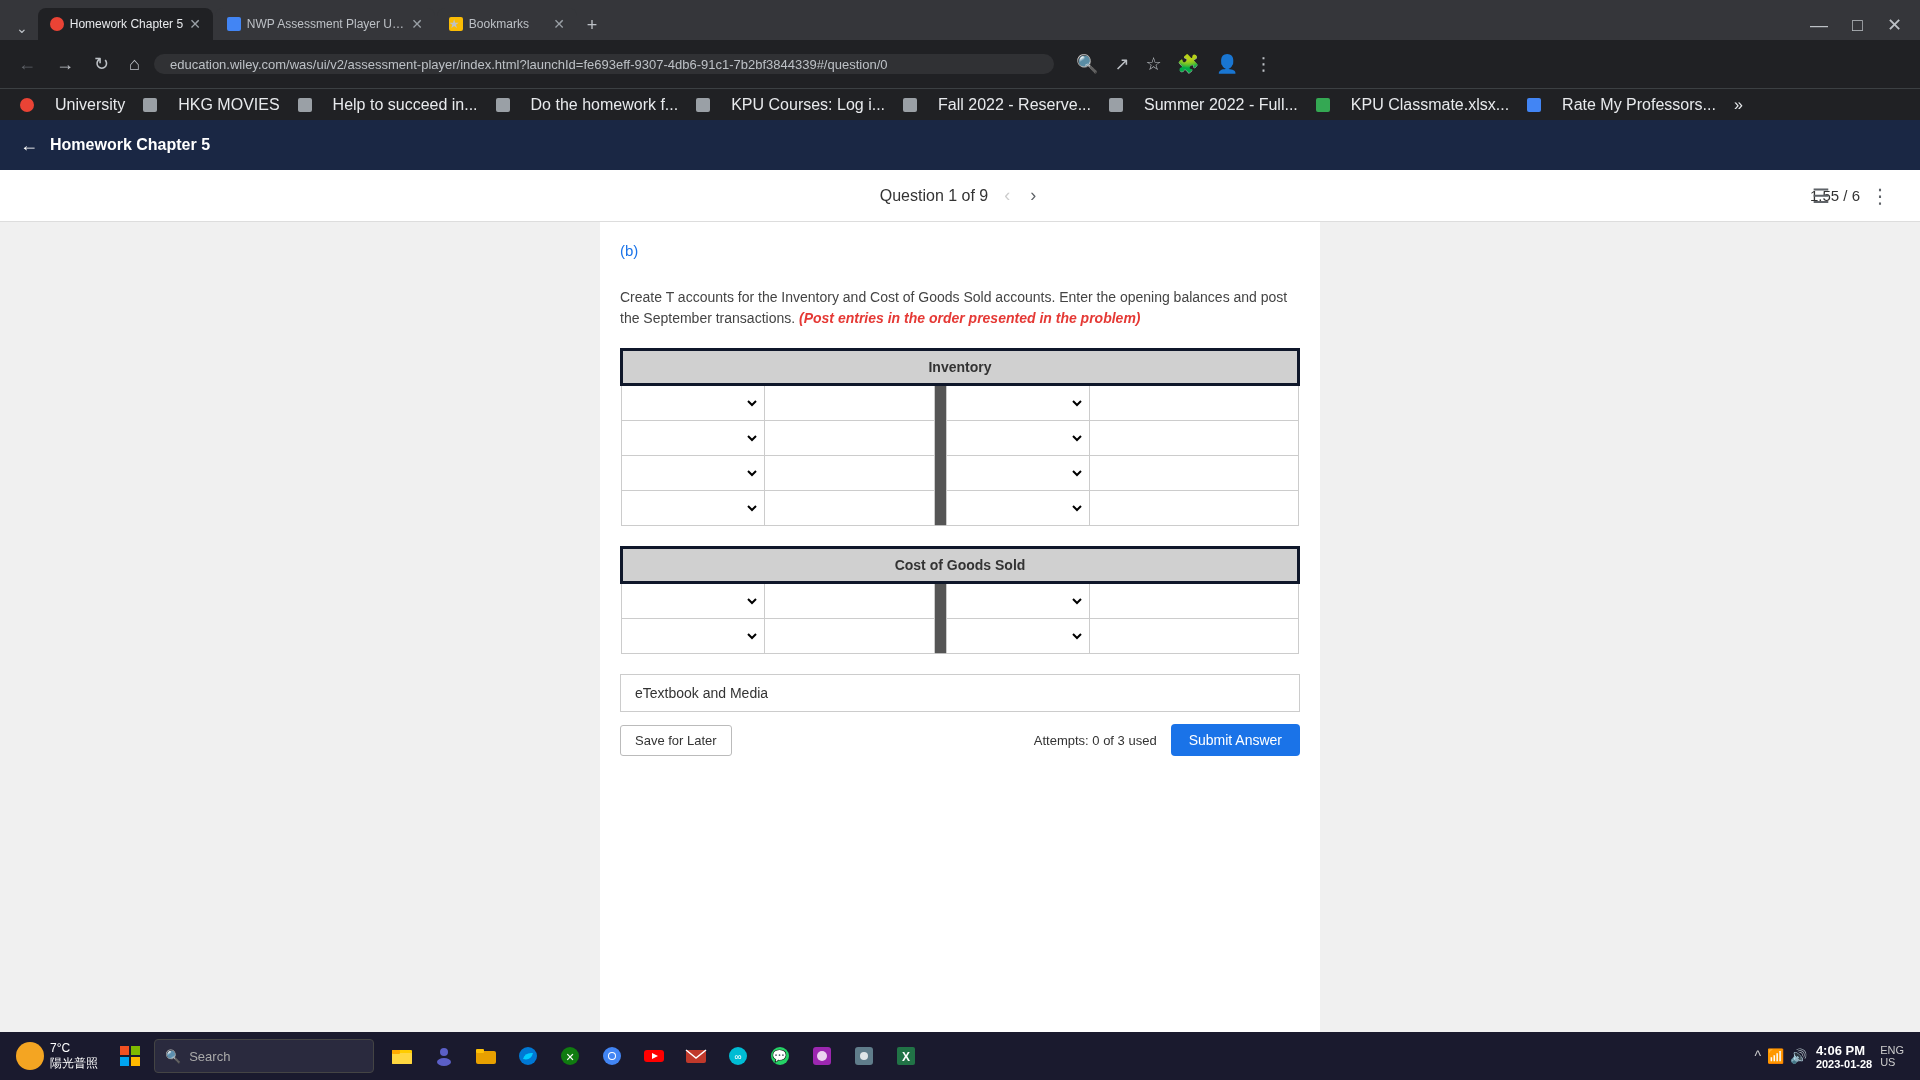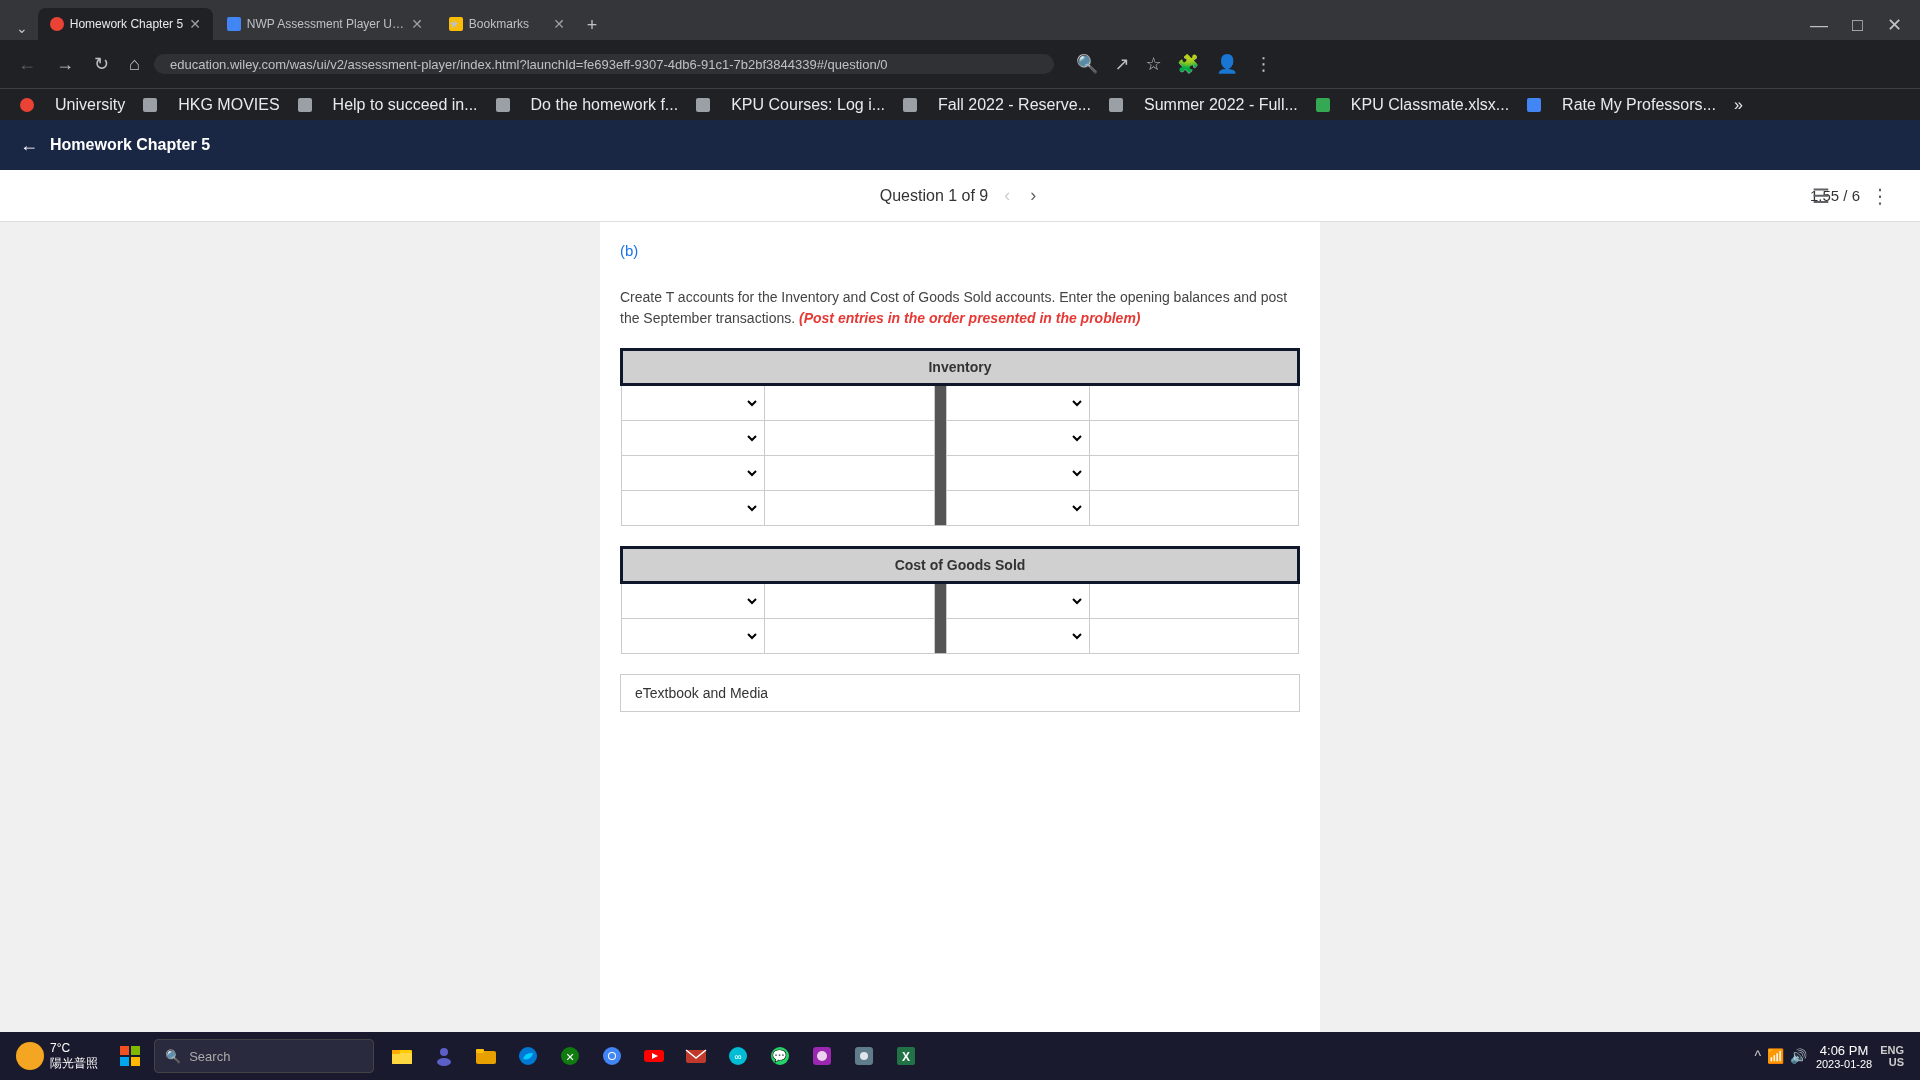--- a/index.html
+++ b/index.html
@@ -252,21 +252,21 @@
       display: flex;
       align-items: center;
       padding: 0 10px;
       gap: 8px;
       cursor: pointer;
     }
     .taskbar-search span { color: #aaa; font-size: 13px; }
     .taskbar-apps { display: flex; align-items: center; gap: 2px; margin-left: 4px; }
     .taskbar-app { width: 40px; height: 40px; display: flex; align-items: center; justify-content: center; cursor: pointer; border-radius: 4px; }
     .taskbar-right { margin-left: auto; display: flex; align-items: center; gap: 8px; color: white; font-size: 12px; padding: 0 8px; }
-    .time-block { text-align: center; }
+    .time-block { text-align: left; font-weight: bold; }
     .time { font-size: 13px; }
     .date { font-size: 11px; }
     .sys-icons { display: flex; align-items: center; gap: 6px; color: #ccc; font-size: 14px; }
 
     .favicon-red { background: #ea4335; }
     .favicon-blue { background: #4285f4; }
   </style>
 </head>
 <body>
 
@@ -506,20 +506,27 @@
     </table>
 
     
     <div class="etextbook-section">
       <span>eTextbook and Media</span>
     </div>
 
     
 
     
+    <div class="bottom-bar">
+      <button class="save-later-btn">Save for Later</button>
+      <div class="bottom-right">
+        <span class="attempts-text">Attempts: 0 of 3 used</span>
+        <button class="submit-btn">Submit Answer</button>
+      </div>
+    </div>
 
   </div>
 </div>
 
 <div class="taskbar">
 
   <div class="taskbar-weather">
     <div class="weather-icon"></div>
     <div>
       <div>7°C</div>
@@ -627,18 +634,18 @@
   <div class="taskbar-right">
     <div class="sys-icons">
       <span>^</span>
       <span>📶</span>
       <span>🔊</span>
     </div>
     <div class="time-block">
       <div class="time">4:06 PM</div>
       <div class="date">2023-01-28</div>
     </div>
-    <div style="text-align:right;font-size:11px;color:#ccc;font-weight:bold;">
+    <div style="text-align:left;font-size:11px;color:#ccc;">
       <div>ENG</div>
       <div>US</div>
     </div>
   </div>
 </div>
 
 </body></html>

